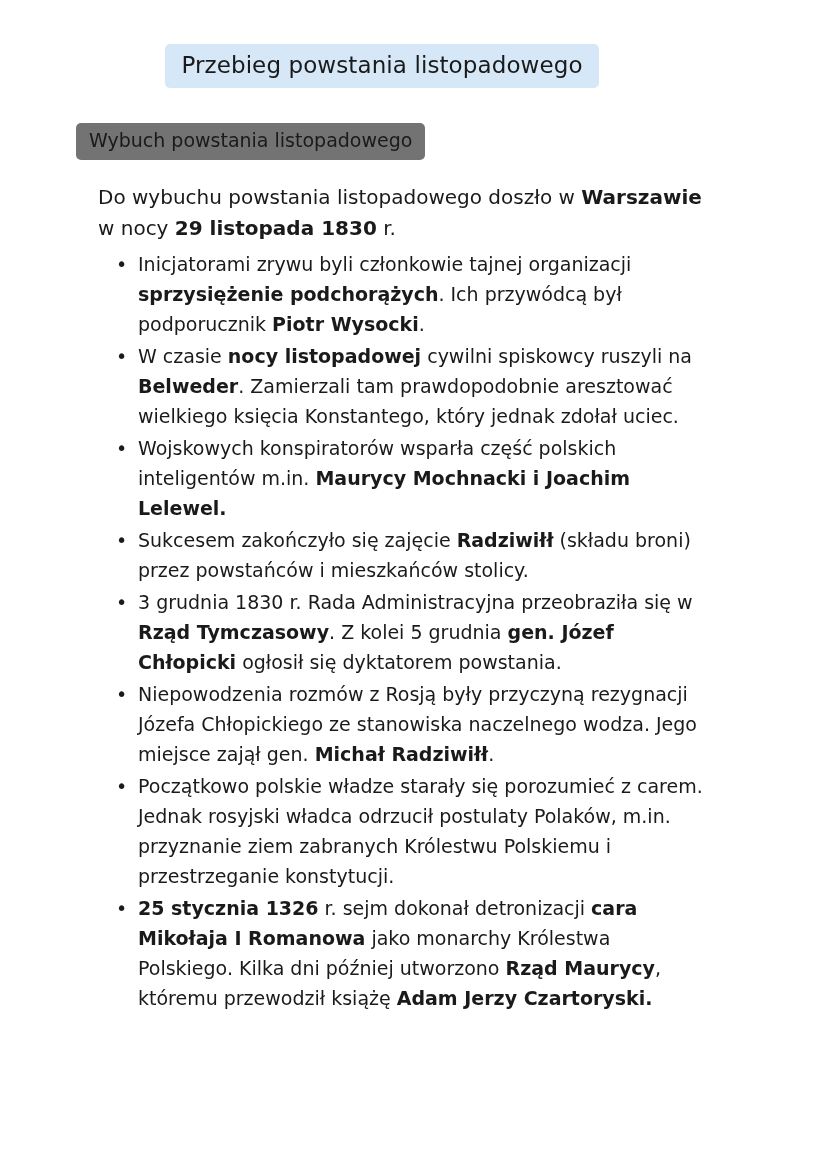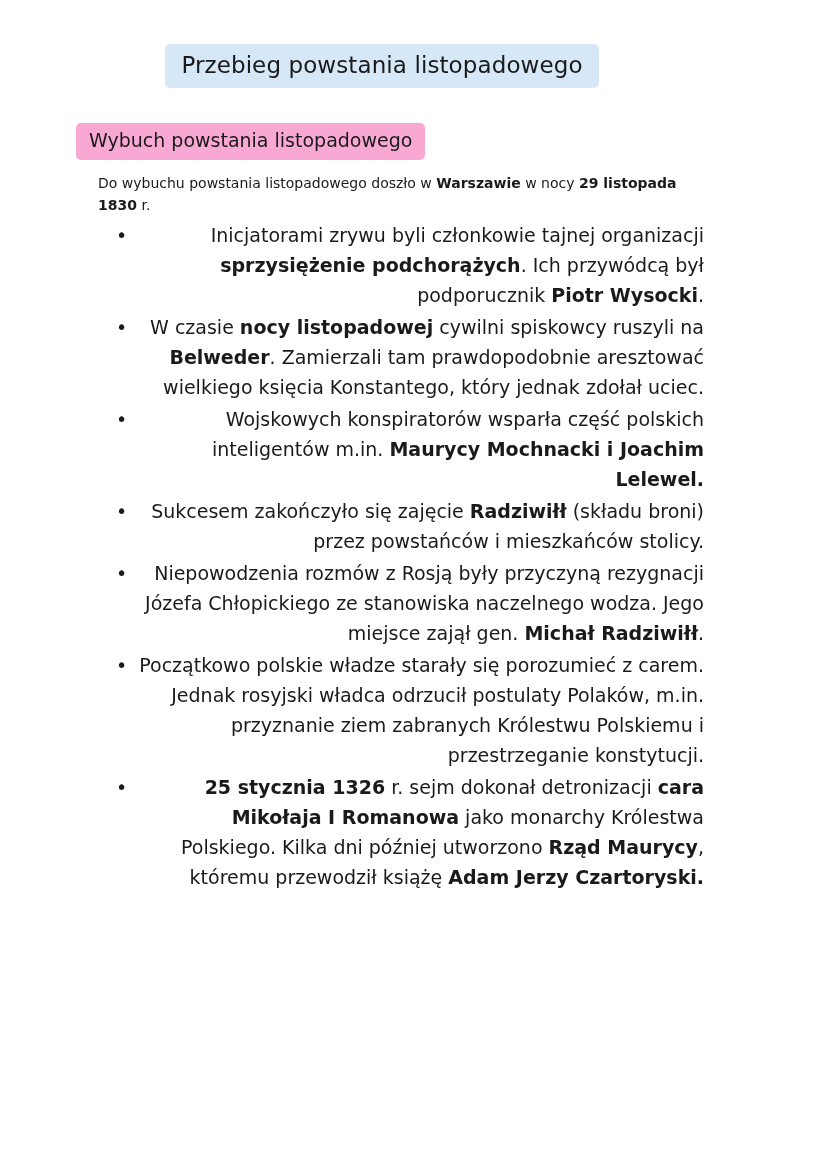--- a/index.html
+++ b/index.html
@@ -35,38 +35,37 @@
     padding: 6px 16px 7px 16px;
     border-radius: 5px;
     letter-spacing: 0.1px;
   }
   .section-wrap {
     margin-top: 35px;
     padding-left: 16px;
   }
   .section-heading {
     display: inline-block;
-    background: #f9a8d4;
+    background: #737373;
     color: #1a1a1a;
     font-size: 19px;
     line-height: 1.35;
     padding: 5px 13px 6px 13px;
     border-radius: 5px;
   }
   .intro {
-    margin: 12px 0 0 22px;
-    font-size: 14px;
+    margin: 22px 0 0 22px;
+    font-size: 20px;
     line-height: 1.58;
     max-width: 690px;
   }
   ul.bullets {
     margin: 4px 0 0 0;
     padding-left: 62px;
     list-style: none;
-    text-align: right;
   }
   ul.bullets > li {
     position: relative;
     font-size: 19px;
     line-height: 1.58;
     margin-bottom: 2px;
     max-width: 680px;
   }
   ul.bullets > li::before {
     content: "\2022";
@@ -93,19 +92,20 @@
   <div class="section-wrap">
     <div class="section-heading">Wybuch powstania listopadowego</div>
 
     <p class="intro">Do wybuchu powstania listopadowego doszło w <b>Warszawie</b> w nocy <b>29 listopada 1830</b> r.</p>
 
     <ul class="bullets">
       <li>Inicjatorami zrywu byli członkowie tajnej organizacji <b>sprzysiężenie podchorążych</b>. Ich przywódcą był podporucznik <b>Piotr Wysocki</b>.</li>
       <li>W czasie <b>nocy listopadowej</b> cywilni spiskowcy ruszyli na <b>Belweder</b>. Zamierzali tam prawdopodobnie aresztować wielkiego księcia Konstantego, który jednak zdołał uciec.</li>
       <li>Wojskowych konspiratorów wsparła część polskich inteligentów m.in. <b>Maurycy Mochnacki i Joachim Lelewel.</b></li>
       <li>Sukcesem zakończyło się zajęcie <b>Radziwiłł</b> (składu broni) przez powstańców i mieszkańców stolicy.</li>
+      <li>3 grudnia 1830 r. Rada Administracyjna przeobraziła się w <b>Rząd Tymczasowy</b>. Z kolei 5 grudnia <b>gen. Józef Chłopicki</b> ogłosił się dyktatorem powstania.</li>
       <li>Niepowodzenia rozmów z Rosją były przyczyną rezygnacji Józefa Chłopickiego ze stanowiska naczelnego wodza. Jego miejsce zajął gen. <b>Michał Radziwiłł</b>.</li>
       <li>Początkowo polskie władze starały się porozumieć z carem. Jednak rosyjski władca odrzucił postulaty Polaków, m.in. przyznanie ziem zabranych Królestwu Polskiemu i przestrzeganie konstytucji.</li>
       <li><b>25 stycznia 1326</b> r. sejm dokonał detronizacji <b>cara Mikołaja I Romanowa</b> jako monarchy Królestwa Polskiego. Kilka dni później utworzono <b>Rząd Maurycy</b>, któremu przewodził książę <b>Adam Jerzy Czartoryski.</b></li>
     </ul>
   </div>
 
 </div>
 
 </body></html>

